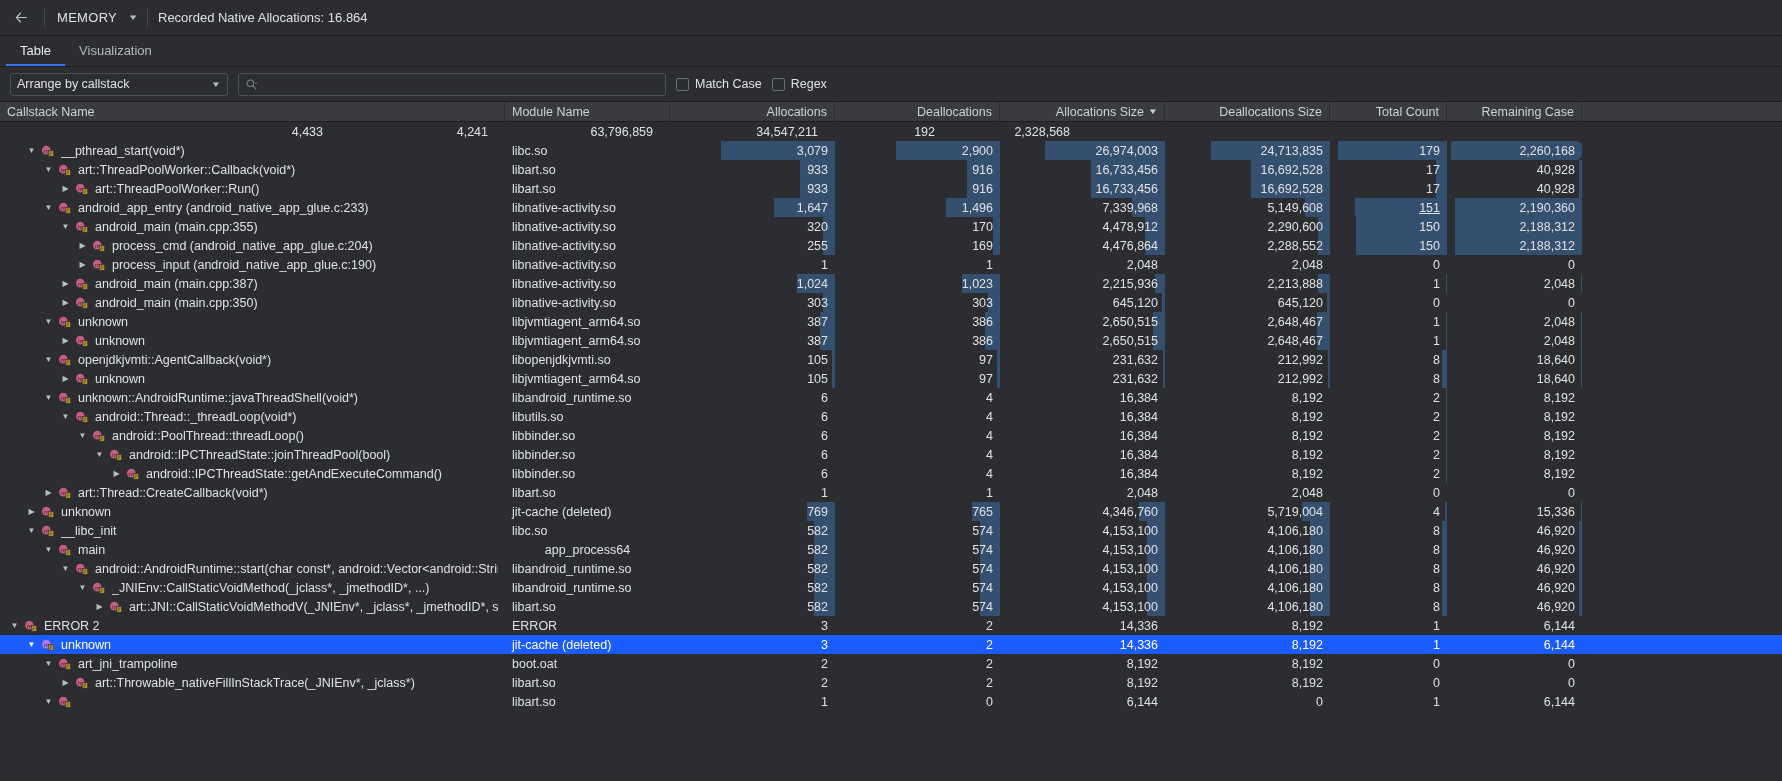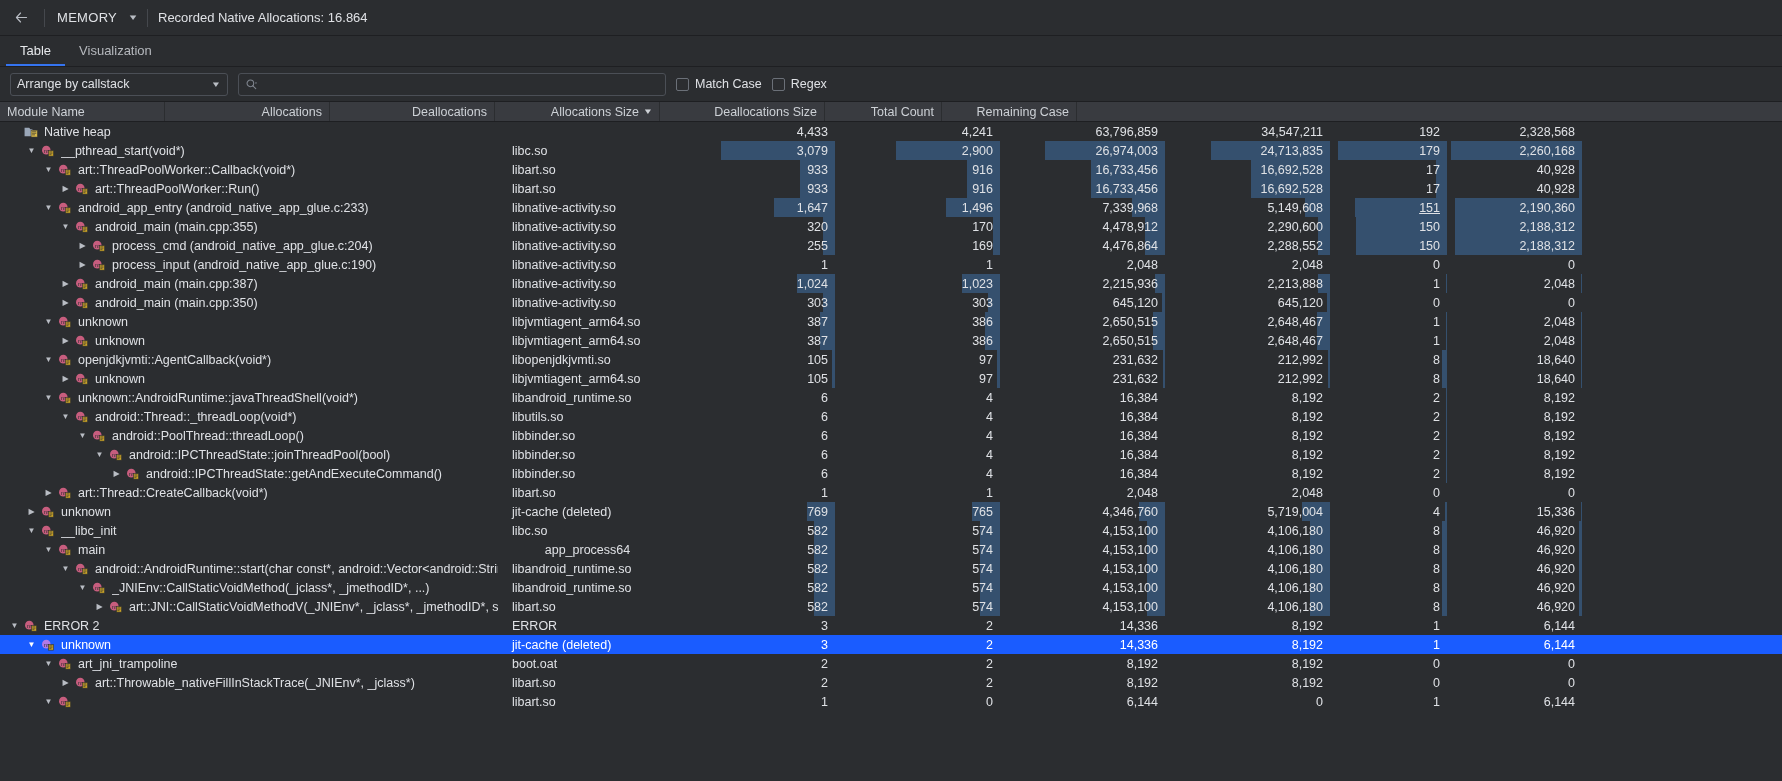--- a/index.html
+++ b/index.html
@@ -197,20 +197,23 @@
     <span class="chk-label">Match Case</span>
   </div>
   <div class="chk-wrap">
     <span class="chk"></span>
     <span class="chk-label">Regex</span>
   </div>
 </div>
 
 <div class="table">
   <div class="thead">
+      <div class="th" style="width: 505px; min-width: 505px;">
+        <span>Callstack Name</span>
+      </div>
       <div class="th" style="width: 165px; min-width: 165px;">
         <span>Module Name</span>
       </div>
       <div class="th num" style="width: 165px; min-width: 165px;">
         <span>Allocations</span>
       </div>
       <div class="th num" style="width: 165px; min-width: 165px;">
         <span>Deallocations</span>
       </div>
       <div class="th num" style="width: 165px; min-width: 165px;">
@@ -222,31 +225,20 @@
       </div>
       <div class="th num" style="width: 117px; min-width: 117px;">
         <span>Total Count</span>
       </div>
       <div class="th num" style="width: 135px; min-width: 135px;">
         <span>Remaining Case</span>
       </div>
     </div>
   <div class="tbody">
       <div class="row">
-        <div class="cell namecell" style="width: 505px; min-width: 505px; padding-left: 8px;">
-          <span class="twisty spacer"></span>
-          <span class="nm-icon" style="margin-left: 3px;">
-            <svg width="15" height="12" viewBox="0 0 16 13">
-              <path d="M0.5 2 h5 l1.3 1.4 h2.2 v7.6 h-8.5 z" fill="#9aa7b8"></path>
-              <rect x="7.5" y="4.5" width="7" height="7.5" fill="#d8b84a" stroke="#2b2d30" stroke-width="0.6"></rect>
-              <path d="M8.6 6.2 h4.6 M8.6 7.9 h4.6 M8.6 9.6 h3.2" stroke="#2b2d30" stroke-width="0.7"></path>
-            </svg>
-          </span>
-          <span class="nm-text">Native heap</span>
-        </div>
         <div class="cell" style="width: 165px; min-width: 165px;">
           <span class="val"></span>
         </div>
         <div class="cell num" style="width: 165px; min-width: 165px;">
           <span class="val">4,433</span>
         </div>
         <div class="cell num" style="width: 165px; min-width: 165px;">
           <span class="val">4,241</span>
         </div>
         <div class="cell num" style="width: 165px; min-width: 165px;">
@@ -291,21 +283,21 @@
           <span class="val">26,974,003</span>
         </div>
         <div class="cell num" style="width: 165px; min-width: 165px;">
           <div class="bar" style="width: 72%;"></div>
           <span class="val">24,713,835</span>
         </div>
         <div class="cell num" style="width: 117px; min-width: 117px;">
           <div class="bar" style="width: 93%;"></div>
           <span class="val">179</span>
         </div>
-        <div class="cell num" style="width: 135px; min-width: 135px;">
+        <div class="cell num" style="width: 135px; min-width: 135px; border-radius: 6px;">
           <div class="bar" style="width: 97%;"></div>
           <span class="val">2,260,168</span>
         </div>
       </div>
       <div class="row">
         <div class="cell namecell" style="width: 505px; min-width: 505px; padding-left: 42px;">
           <span class="twisty">▼</span>
           <span class="nm-icon" style="margin-left: 3px;">
             <svg width="14" height="12" viewBox="0 0 16 14">
               <circle cx="6" cy="6" r="5" fill="#c75d7e"></circle>

